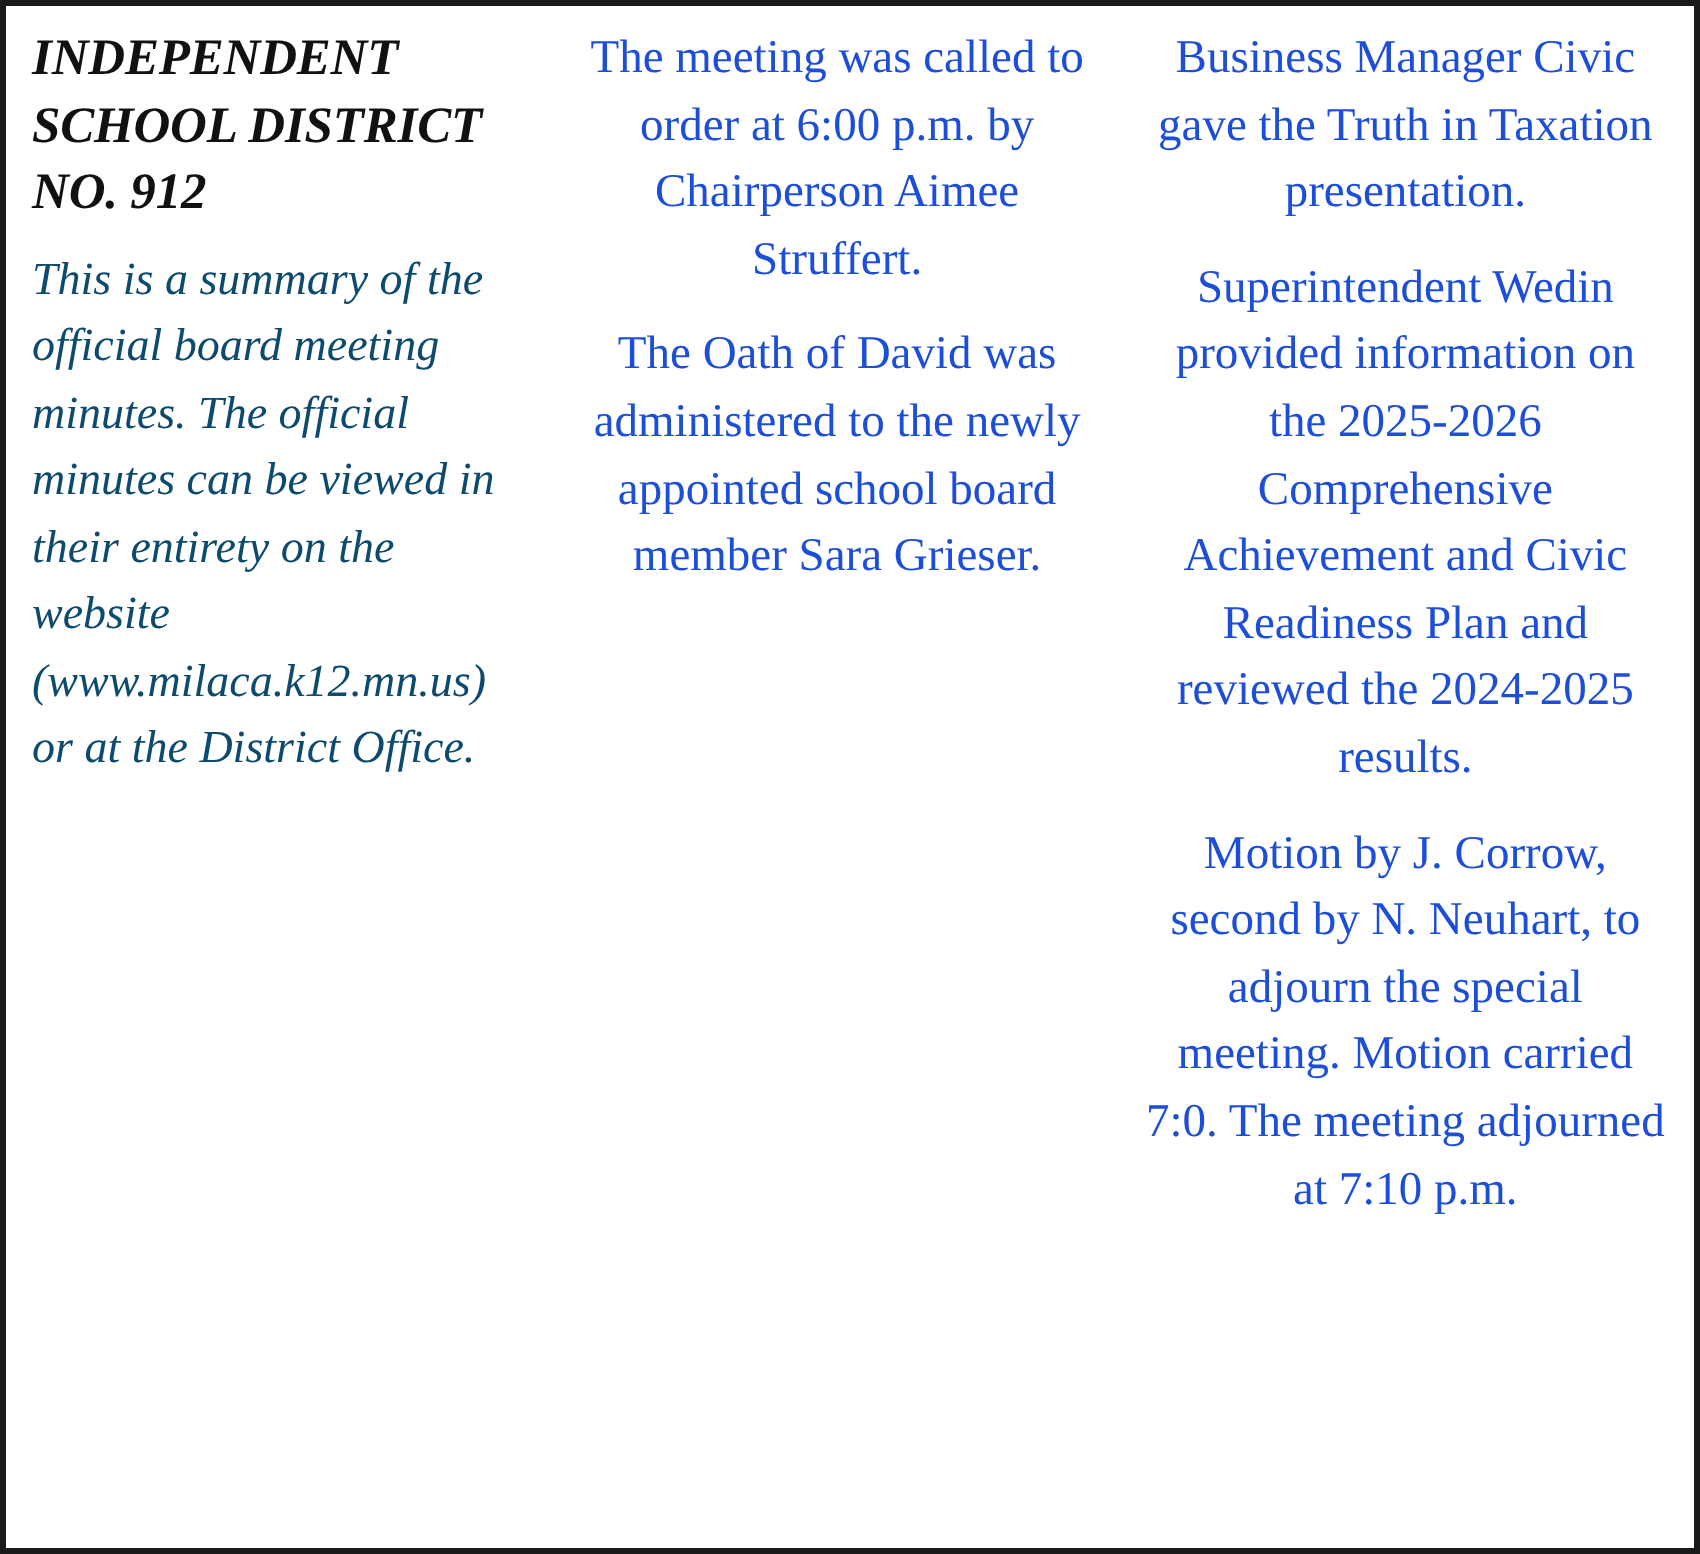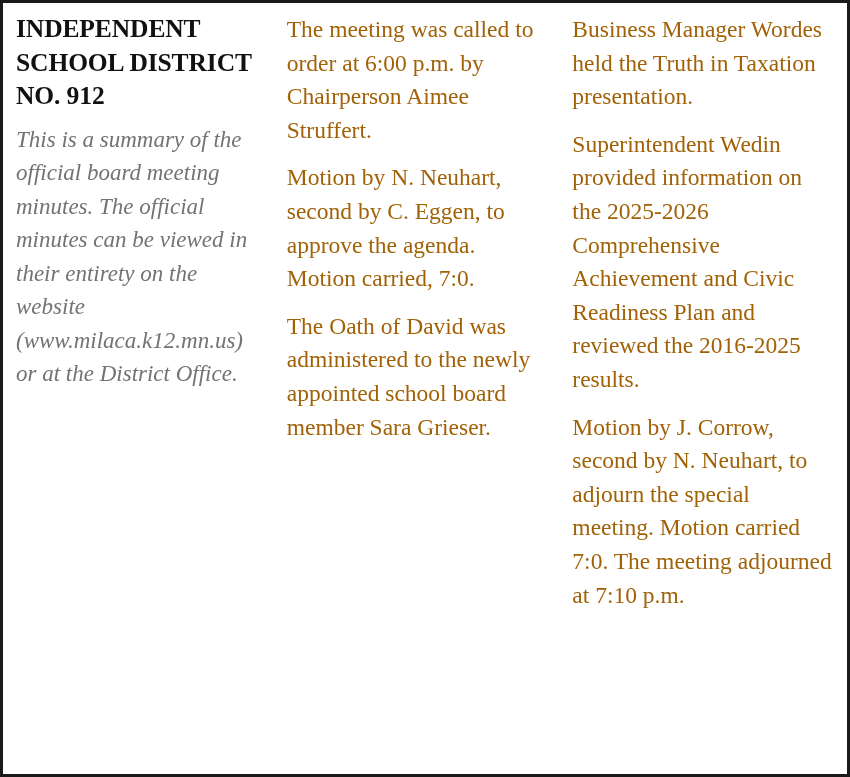--- a/index.html
+++ b/index.html
@@ -38,36 +38,37 @@
   .col-3 { width: 267px; padding-right: 4px; }
 
   .notice-heading {
     font-family: "Liberation Serif", "DejaVu Serif", serif;
     font-weight: bold;
     font-size: 25.5px;
     line-height: 33.5px;
     letter-spacing: -0.1px;
     margin: 0 0 10px 0;
     color: #111111;
+    font-style: italic;
   }
 
   .disclaimer {
     font-style: italic;
     font-size: 23px;
     line-height: 33.5px;
     margin: 0 0 14px 0;
-    color: #737373;
+    color: #0c4a6e;
   }
 
   p.body-para {
     font-size: 23.5px;
     line-height: 33.6px;
     margin: 0 0 14px 0;
-    color: #a16207;
-    text-align: left;
+    color: #1d4ed8;
+    text-align: center;
   }
   p.body-para:last-child { margin-bottom: 0; }
 
   .col-2 p.body-para:first-child,
   .col-3 p.body-para:first-child { margin-top: 1px; }
 </style>
 </head>
 <body>
 
 <div class="notice-box">
@@ -76,26 +77,25 @@
     <h1 class="notice-heading">INDEPENDENT SCHOOL DISTRICT NO. 912</h1>
 
     <p class="disclaimer">This is a summary of the official board meeting minutes. The official minutes can be viewed in their entirety on the website (www.milaca.k12.mn.us) or at the District Office.</p>
 
   </div>
 
   <div class="column col-2">
     <p class="body-para">The meeting was called to order at 6:00 p.m. by Chairperson Aimee Struffert.</p>
 
 
-    <p class="body-para">Motion by N. Neuhart, second by C. Eggen, to approve the agenda. Motion carried, 7:0.</p>
 
     <p class="body-para">The Oath of David was administered to the newly appointed school board member Sara Grieser.</p>
   </div>
 
   <div class="column col-3">
-    <p class="body-para">Business Manager Wordes held the Truth in Taxation presentation.</p>
+    <p class="body-para">Business Manager Civic gave the Truth in Taxation presentation.</p>
 
-    <p class="body-para">Superintendent Wedin provided information on the 2025-2026 Comprehensive Achievement and Civic Readiness Plan and reviewed the 2016-2025 results.</p>
+    <p class="body-para">Superintendent Wedin provided information on the 2025-2026 Comprehensive Achievement and Civic Readiness Plan and reviewed the 2024-2025 results.</p>
 
     <p class="body-para">Motion by J. Corrow, second by N. Neuhart, to adjourn the special meeting. Motion carried 7:0. The meeting adjourned at 7:10 p.m.</p>
   </div>
 
 </div>
 
 </body></html>

